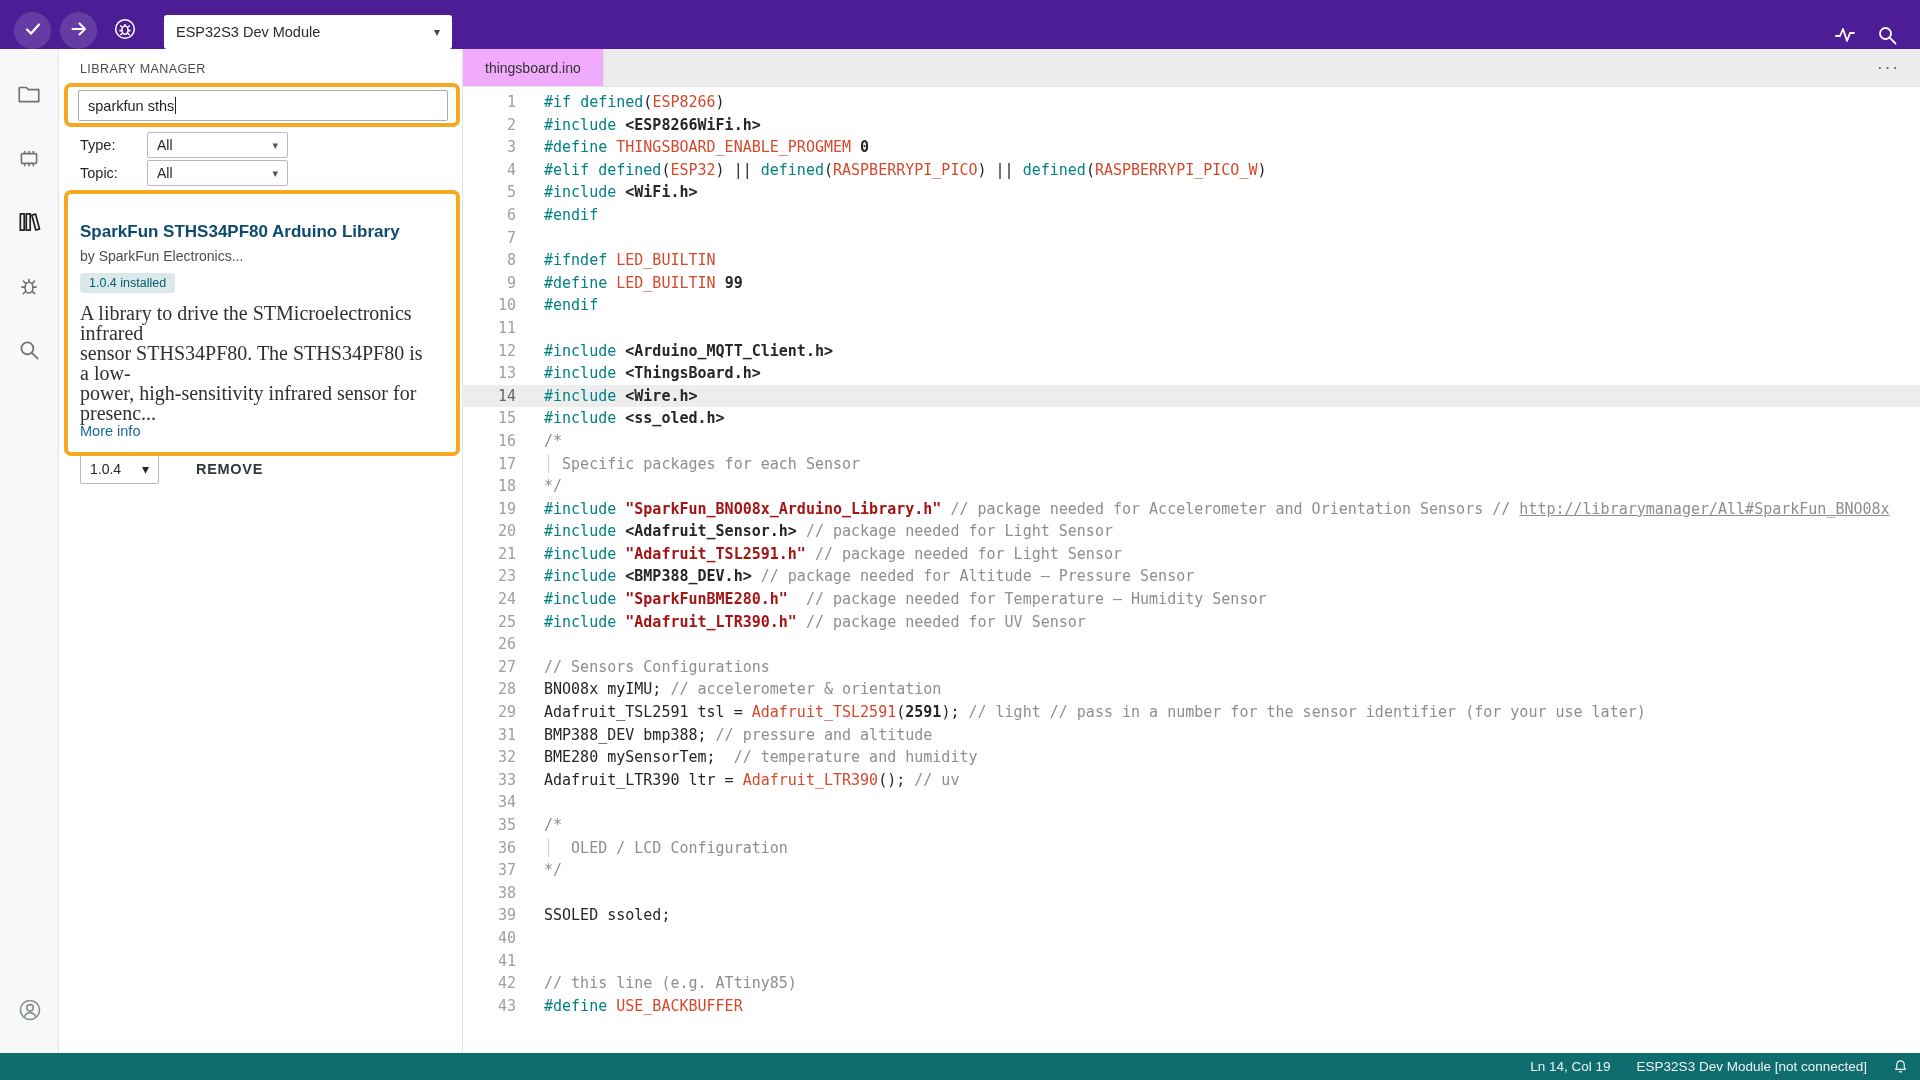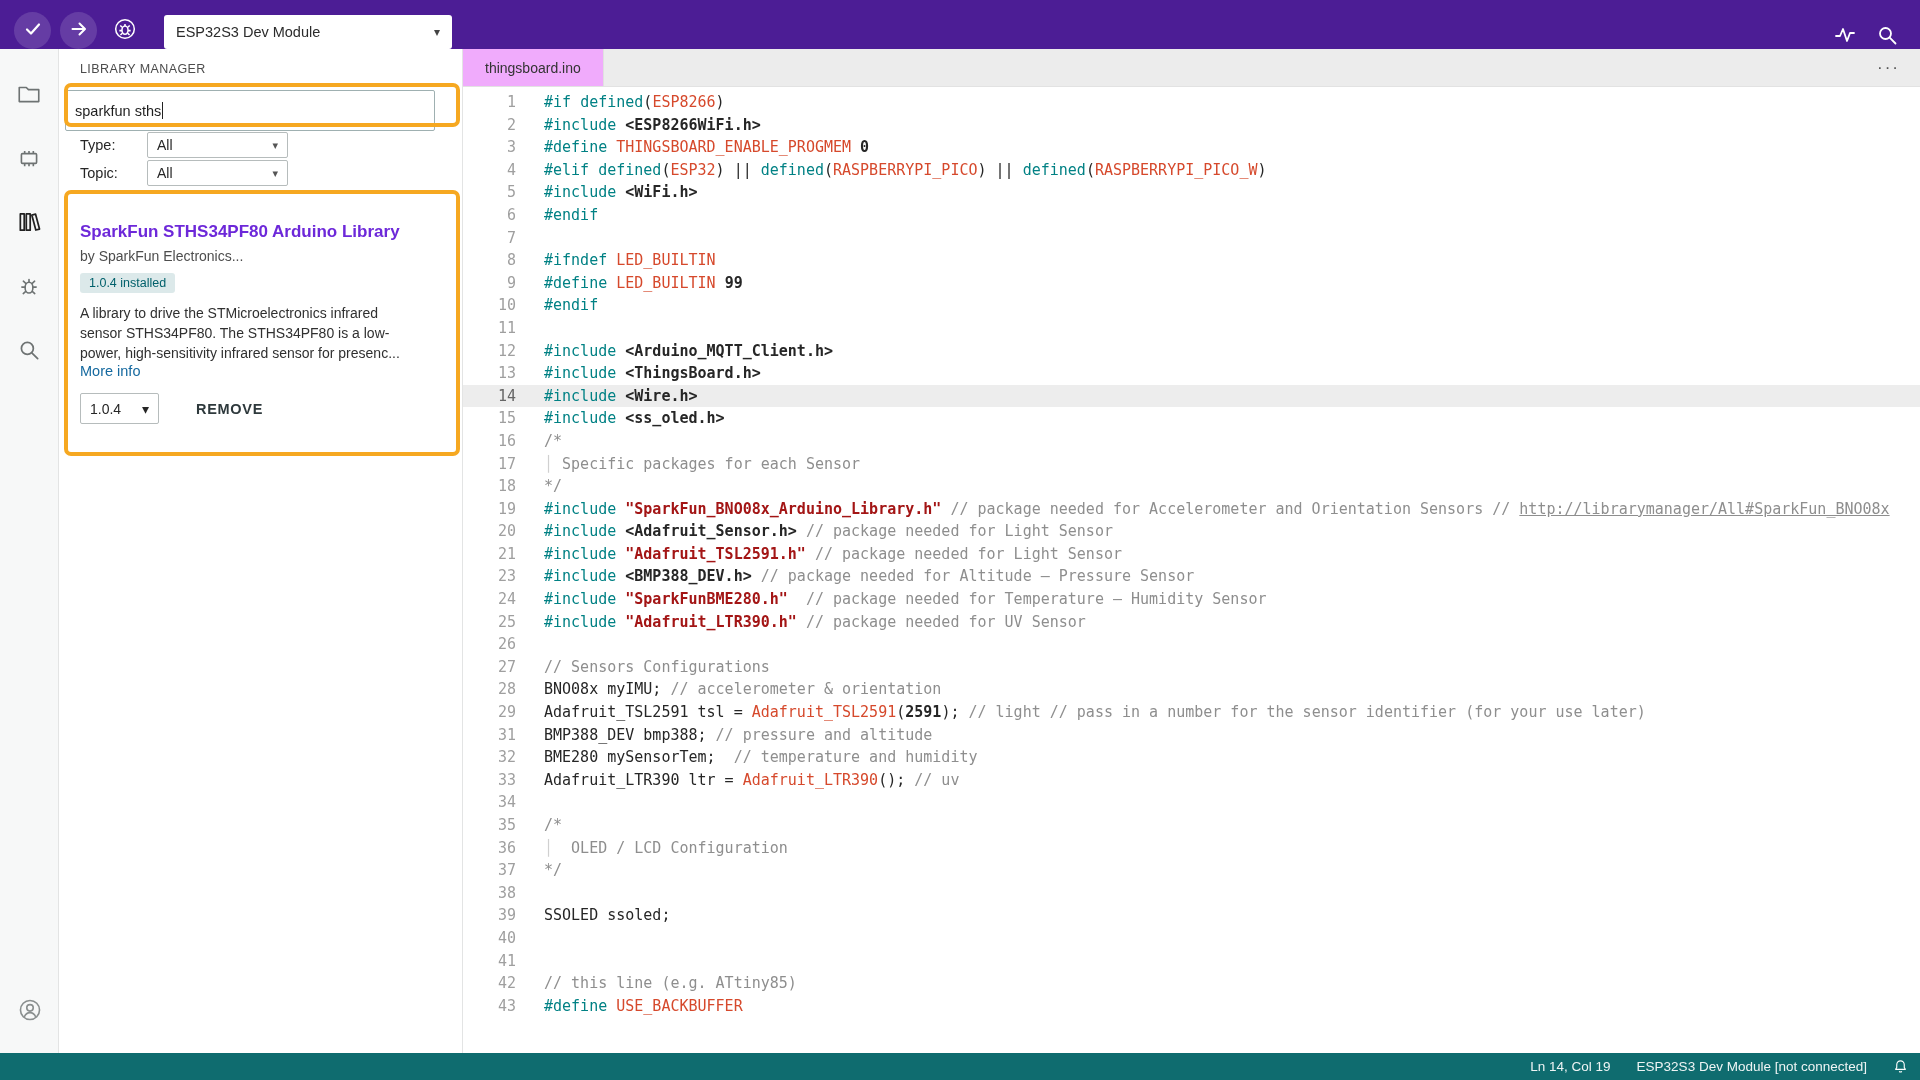--- a/index.html
+++ b/index.html
@@ -20,34 +20,34 @@
 
   
   .activity-bar{width:59px;background:#f7f8f8;border-right:1px solid #e3e4e4;display:flex;flex-direction:column;align-items:center;padding-top:14px;box-sizing:border-box;position:relative;flex:0 0 59px;}
   .act-item{width:59px;height:64px;display:flex;align-items:center;justify-content:center;color:#6e7373;background:none;border:none;cursor:pointer;}
   .act-item.active{color:#222;}
   .act-bottom{position:absolute;bottom:10px;left:0;width:59px;display:flex;justify-content:center;}
 
   
   .panel{width:404px;flex:0 0 404px;background:#fff;border-right:1px solid #e3e4e4;position:relative;box-sizing:border-box;}
   .panel-header{position:absolute;left:21px;top:13px;font-size:12.5px;color:#4c4c4c;letter-spacing:0.4px;}
-  .search-box{position:absolute;left:6px;top:41px;width:370px;height:41px;border:1px solid #9fb0b1;border-radius:2px;box-sizing:border-box;display:flex;align-items:center;padding:0 9px;font-size:14.5px;color:#1f1f1f;background:#fff;cursor:text;}
+  .search-box{position:absolute;left:19px;top:41px;width:370px;height:31px;border:1px solid #9fb0b1;border-radius:2px;box-sizing:border-box;display:flex;align-items:center;padding:0 9px;font-size:14.5px;color:#1f1f1f;background:#fff;cursor:text;}
   .caret-bar{display:inline-block;width:1px;height:17px;background:#222;margin-left:1px;}
   .filter-row{position:absolute;left:21px;display:flex;align-items:center;font-size:14.5px;color:#262626;}
   .filter-row.type{top:83px;}
   .filter-row.topic{top:111px;}
   .filter-label{width:67px;}
   .fselect{width:141px;height:26px;border:1px solid #b6bcbc;border-radius:2px;display:flex;align-items:center;justify-content:space-between;padding:0 9px;font-size:14px;color:#262626;background:#fff;cursor:pointer;box-sizing:border-box;}
   .fselect .sel-caret{font-size:11px;color:#555;}
 
   .lib-card{position:absolute;left:21px;top:173px;width:356px;}
-  .lib-title{font-size:17px;font-weight:bold;color:#6d28d9;line-height:20px;}
+  .lib-title{font-size:17px;font-weight:bold;color:#0c4a6e;line-height:20px;}
   .lib-author{font-size:14px;color:#4d4d4d;margin-top:6px;}
   .lib-badge{display:inline-block;margin-top:9px;background:#dce9ea;color:#00606b;font-size:12.5px;padding:3px 9px;border-radius:3px;}
-  .lib-desc{margin-top:10px;font-size:14px;color:#303030;line-height:20px;}
+  .lib-desc{margin-top:10px;font-size:20px;color:#303030;line-height:20px;font-family:Liberation Serif, serif;}
   .lib-more{font-size:14.5px;color:#15699f;cursor:pointer;width:70px;}
   .lib-actions{margin-top:14px;display:flex;align-items:center;}
   .ver-select{width:79px;height:31px;border:1px solid #b6bcbc;border-radius:2px;display:flex;align-items:center;justify-content:space-between;padding:0 9px;font-size:14px;color:#262626;background:#fff;cursor:pointer;box-sizing:border-box;}
   .remove-btn{margin-left:37px;font-size:14.5px;font-weight:bold;letter-spacing:0.7px;color:#2e393c;background:none;border:none;cursor:pointer;padding:0;}
 
   .annotation{position:absolute;border:4px solid #f6a821;border-radius:7px;box-sizing:border-box;pointer-events:none;z-index:5;}
   .ann-search{left:5px;top:34px;width:396px;height:44px;}
   .ann-card{left:5px;top:141px;width:396px;height:266px;}
 
   

